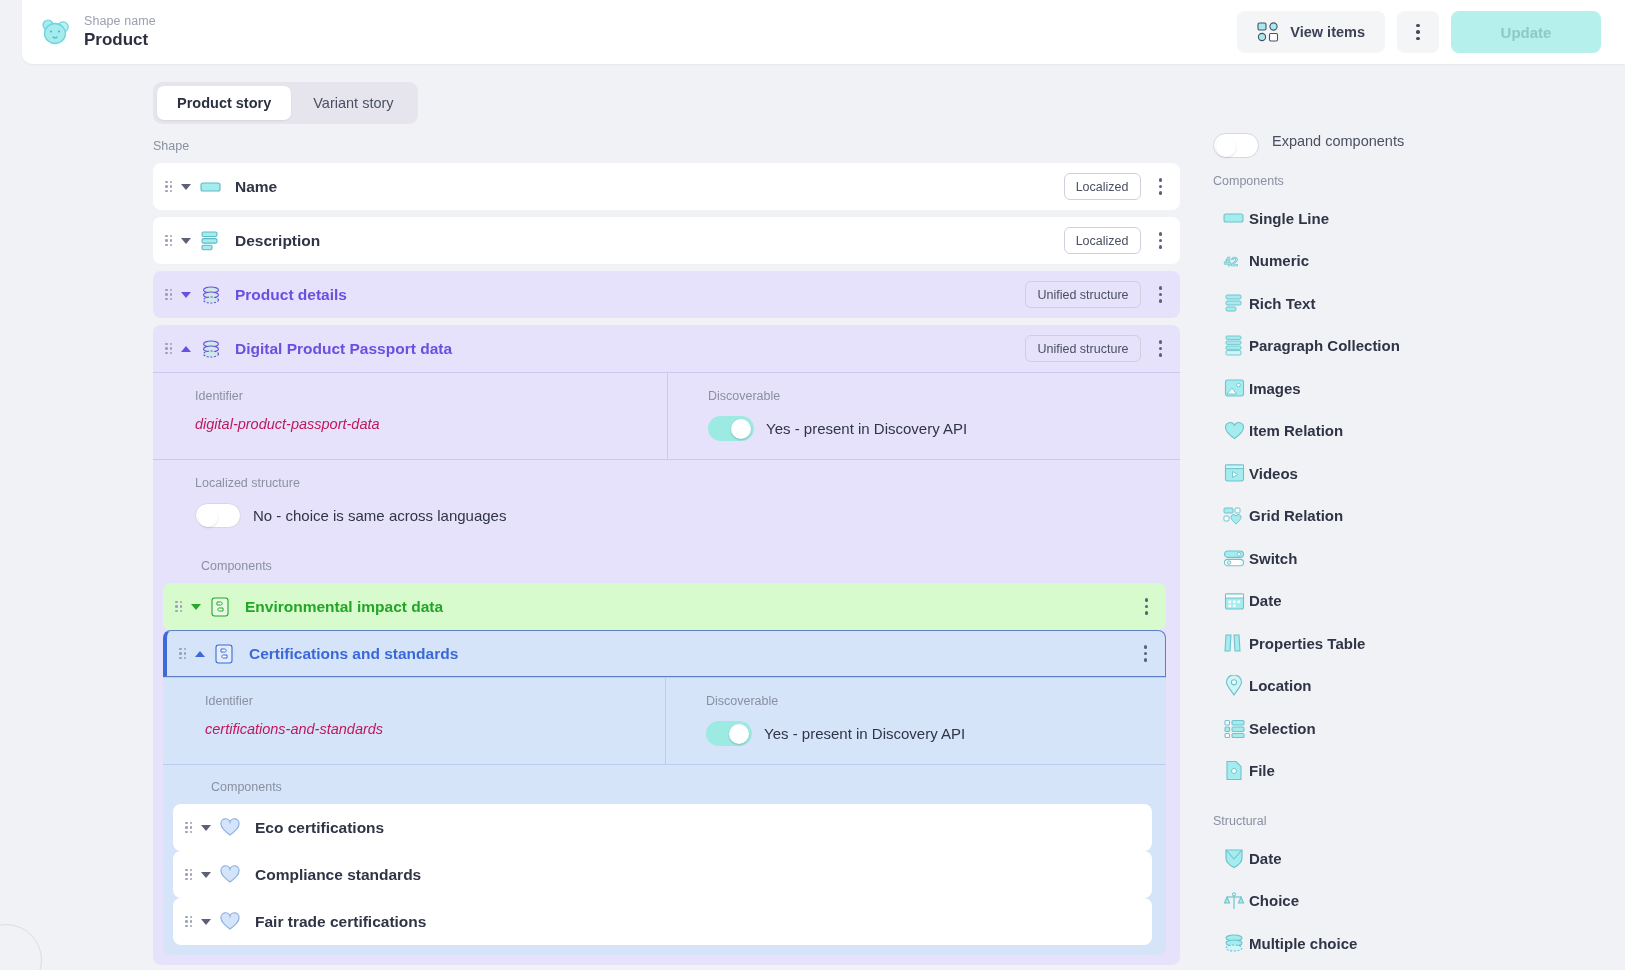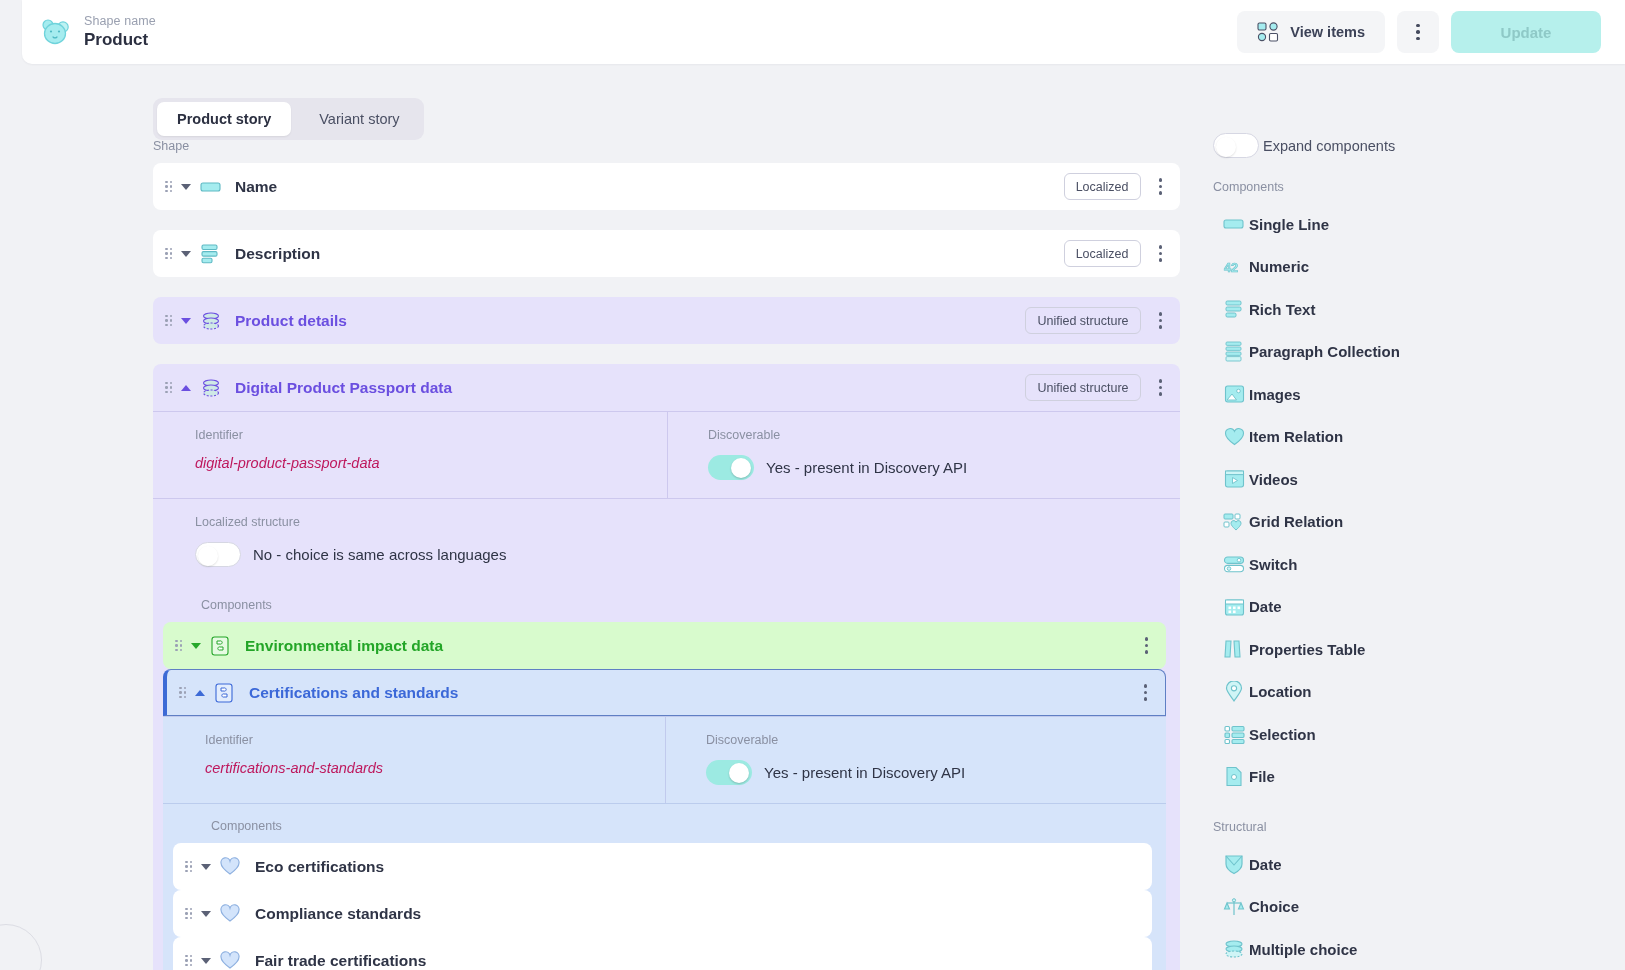--- a/index.html
+++ b/index.html
@@ -41,41 +41,41 @@
   }
   .kdot { width: 3.5px; height: 3.5px; border-radius: 50%; background: #454b5e; }
   .btn-update {
     width: 150px; height: 42px; border: none; border-radius: 8px;
     background: #b6f0ec; color: #8fc9c7;
     font-size: 15px; font-weight: bold; cursor: default; font-family: inherit;
   }
 
   
   .tabs {
-    position: absolute; left: 153px; top: 98px;
+    position: absolute; left: 153px; top: 82px;
     background: #e6e5ed; border-radius: 9px; padding: 4px;
-    display: flex; gap: 8px;
+    display: flex; gap: 2px;
   }
   .tab {
     height: 34px; padding: 0 20px; border-radius: 7px; border: none;
     background: transparent; font-size: 14.5px; color: #4a4f63; cursor: pointer;
     font-family: inherit; display: flex; align-items: center;
   }
   .tab.active { background: #ffffff; font-weight: bold; color: #2c3041; box-shadow: 0 1px 2px rgba(0,0,0,.07); }
 
   
   .section-label { font-size: 12.5px; color: #8a90a2; }
   .shape-label { position: absolute; left: 153px; top: 139px; }
 
   .canvas { position: absolute; left: 153px; top: 163px; width: 1027px; }
 
   .row {
     position: relative; display: flex; align-items: center;
     height: 47px; border-radius: 8px; background: #ffffff;
-    margin-bottom: 20px; padding: 0 14px 0 12px;
+    margin-bottom: 7px; padding: 0 14px 0 12px;
   }
   .row.purple { background: #e6e2fb; }
   .row.green  { background: #d8fbcd; }
   .row.blue-sel { background: #d6e4fa; border: 1px solid #5f7fc4; border-left: 4px solid #3d6ad6; }
   .row .handle { display: flex; flex-wrap: wrap; width: 9px; gap: 2px; margin-right: 7px; cursor: grab; }
   .hdot { width: 2.5px; height: 2.5px; border-radius: 50%; background: #9ba1b4; }
   .caret { width: 0; height: 0; margin-right: 9px; cursor: pointer; }
   .caret.down { border-left: 5px solid transparent; border-right: 5px solid transparent; border-top: 6px solid #5b6176; }
   .caret.up   { border-left: 5px solid transparent; border-right: 5px solid transparent; border-bottom: 6px solid #5b6176; }
   .caret.up.p, .caret.down.p { border-top-color: #6b4fe0; border-bottom-color: #6b4fe0; }
@@ -111,21 +111,21 @@
   .tgl.on .knob  { right: 3px; }
   .tgl.off .knob { left: 2px; box-shadow: 0 1px 2px rgba(0,0,0,.12); }
   .tgl-text { font-size: 15px; color: #2f3446; }
   .panel-sub { padding: 16px 0 16px 42px; border-top: 1px solid rgba(120,110,190,.22); }
   .panel-comp-label { padding: 15px 0 10px 48px; font-size: 12.5px; color: #8a90a2; }
   .nested { padding: 0 14px 10px 10px; }
   .nested .row { margin-bottom: 0; }
 
   
   .sidebar { position: absolute; left: 1213px; top: 133px; width: 400px; }
-  .expand-row { display: flex; align-items: center; gap: 4px; margin-bottom: 22px; }
+  .expand-row { display: flex; align-items: flex-start; gap: 13px; margin-bottom: 16px; }
   .side-head { font-size: 12.5px; color: #8a90a2; margin-bottom: 9px; }
   .side-head.second { margin-top: 22px; }
   .side-item { display: flex; align-items: center; gap: 4px; height: 42.5px; cursor: pointer; padding-left: 10px; border-radius: 6px; }
   .side-ico { width: 22px; height: 22px; flex: none; display: flex; align-items: center; justify-content: center; }
   .side-label { font-size: 15px; color: #2f3446; font-weight: bold; }
 
   .help-bubble {
     position: absolute; left: -30px; bottom: -26px; width: 72px; height: 72px;
     border-radius: 50%; background: #f1f2f5; border: 1px solid #dcdde4;
   }

